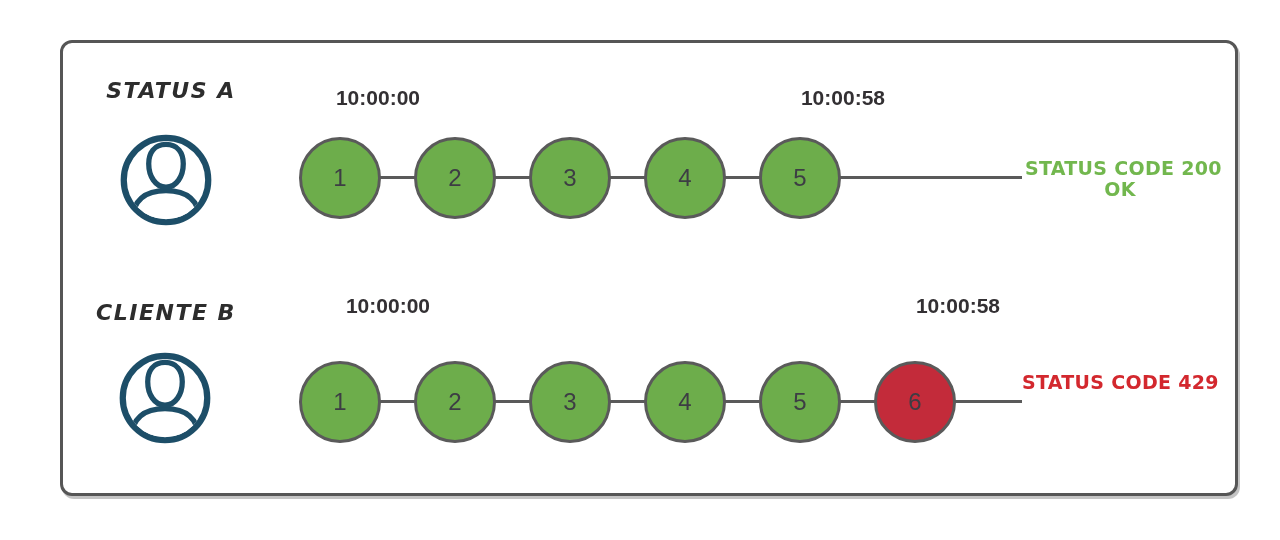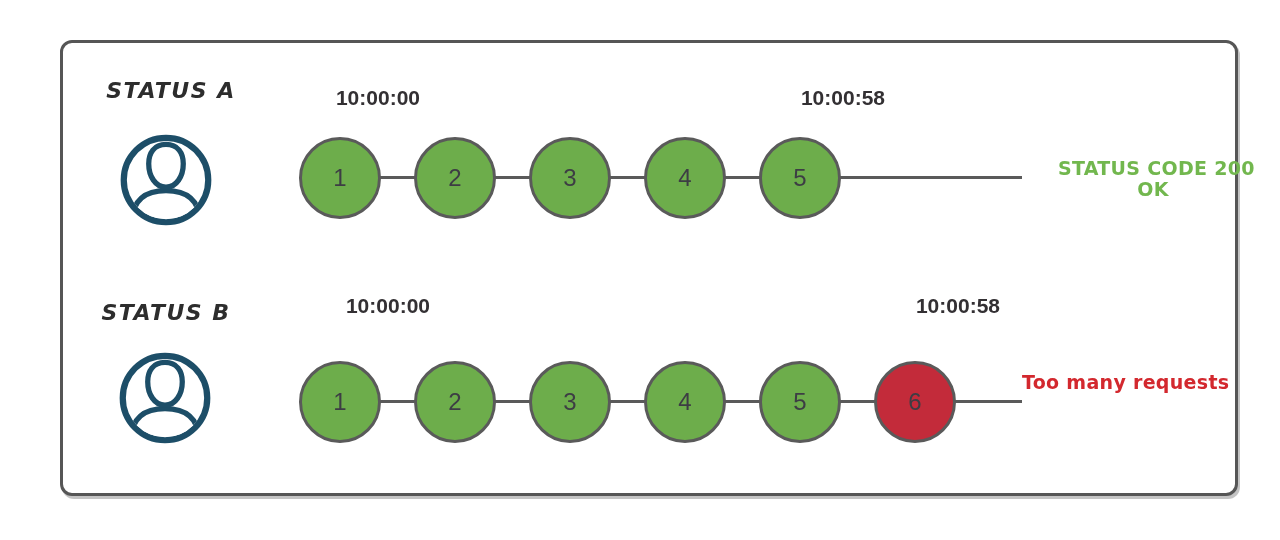--- a/index.html
+++ b/index.html
@@ -111,28 +111,28 @@
     <div class="timestamp abs" style="left:725px; top:86px;">10:00:58</div>
 
     <div class="timeline-line abs" style="left:340px; top:176px; width:682px;"></div>
 
     <div class="circle abs" style="left:299px; top:137px;" data-status="ok">1</div>
     <div class="circle abs" style="left:414px; top:137px;" data-status="ok">2</div>
     <div class="circle abs" style="left:529px; top:137px;" data-status="ok">3</div>
     <div class="circle abs" style="left:644px; top:137px;" data-status="ok">4</div>
     <div class="circle abs" style="left:759px; top:137px;" data-status="ok">5</div>
 
-    <div class="status abs" style="left:1025px; top:158px;margin-left:33px;" data-status="ok">
+    <div class="status abs" style="left:1025px; top:158px;" data-status="ok">
       <div>STATUS CODE 200</div>
       <div>OK</div>
     </div>
   </section>
 
   <section>
-    <div class="client-label abs" style="left:81px; top:300px;">STATUS B</div>
+    <div class="client-label abs" style="left:81px; top:300px;">CLIENTE B</div>
 
     <svg class="avatar abs" style="left:117px; top:350px;" viewBox="0 0 100 100">
       <defs>
           <clipPath id="avclipB">
             <circle cx="50" cy="50" r="41"></circle>
           </clipPath>
         </defs>
       <circle cx="50" cy="50" r="44" fill="#ffffff" stroke="var(--navy,#1d4e68)" stroke-width="6.5"></circle>
       <g clip-path="url(#avclipB)" fill="#ffffff" stroke="var(--navy,#1d4e68)">
         <path d="M14 98 C14 69 30 61 50 61 C70 61 86 69 86 98 Z" stroke-width="5.5"></path>
@@ -146,16 +146,16 @@
     <div class="timeline-line abs" style="left:340px; top:400px; width:682px;"></div>
 
     <div class="circle abs" style="left:299px; top:361px;" data-status="ok">1</div>
     <div class="circle abs" style="left:414px; top:361px;" data-status="ok">2</div>
     <div class="circle abs" style="left:529px; top:361px;" data-status="ok">3</div>
     <div class="circle abs" style="left:644px; top:361px;" data-status="ok">4</div>
     <div class="circle abs" style="left:759px; top:361px;" data-status="ok">5</div>
     <div class="circle abs" style="left:874px; top:361px;" data-status="blocked">6</div>
 
     <div class="status abs" style="left:1022px; top:372px;" data-status="blocked">
-      <div>Too many requests</div>
+      <div>STATUS CODE 429</div>
     </div>
   </section>
 </div>
 
 </body></html>

